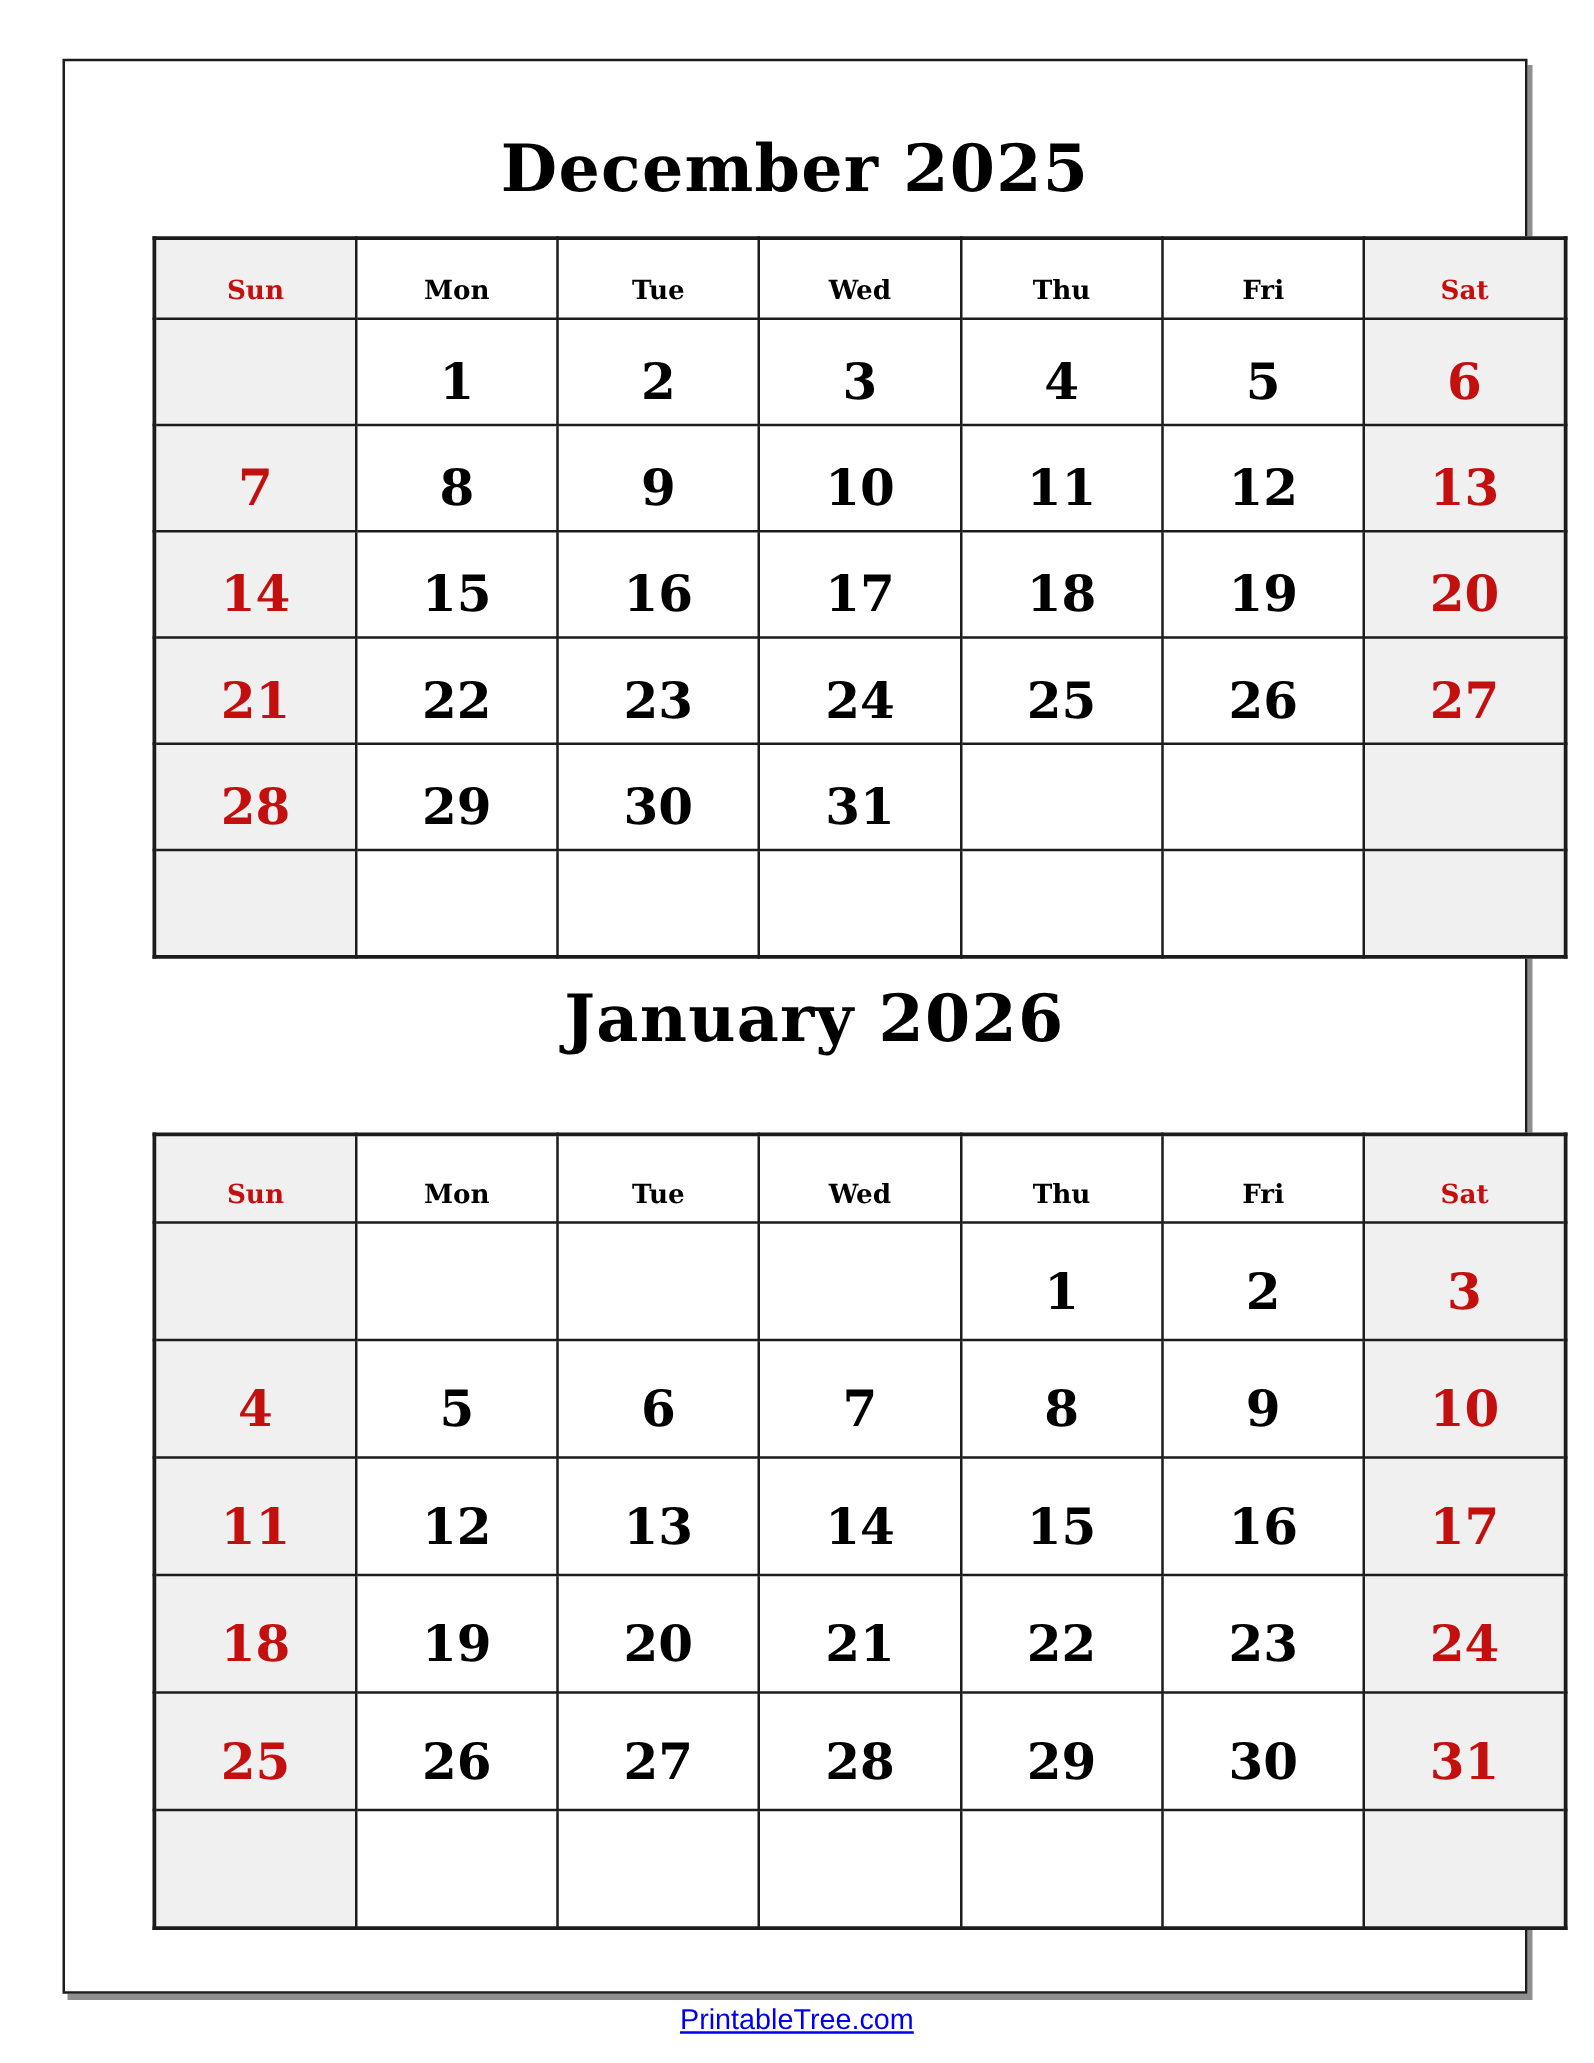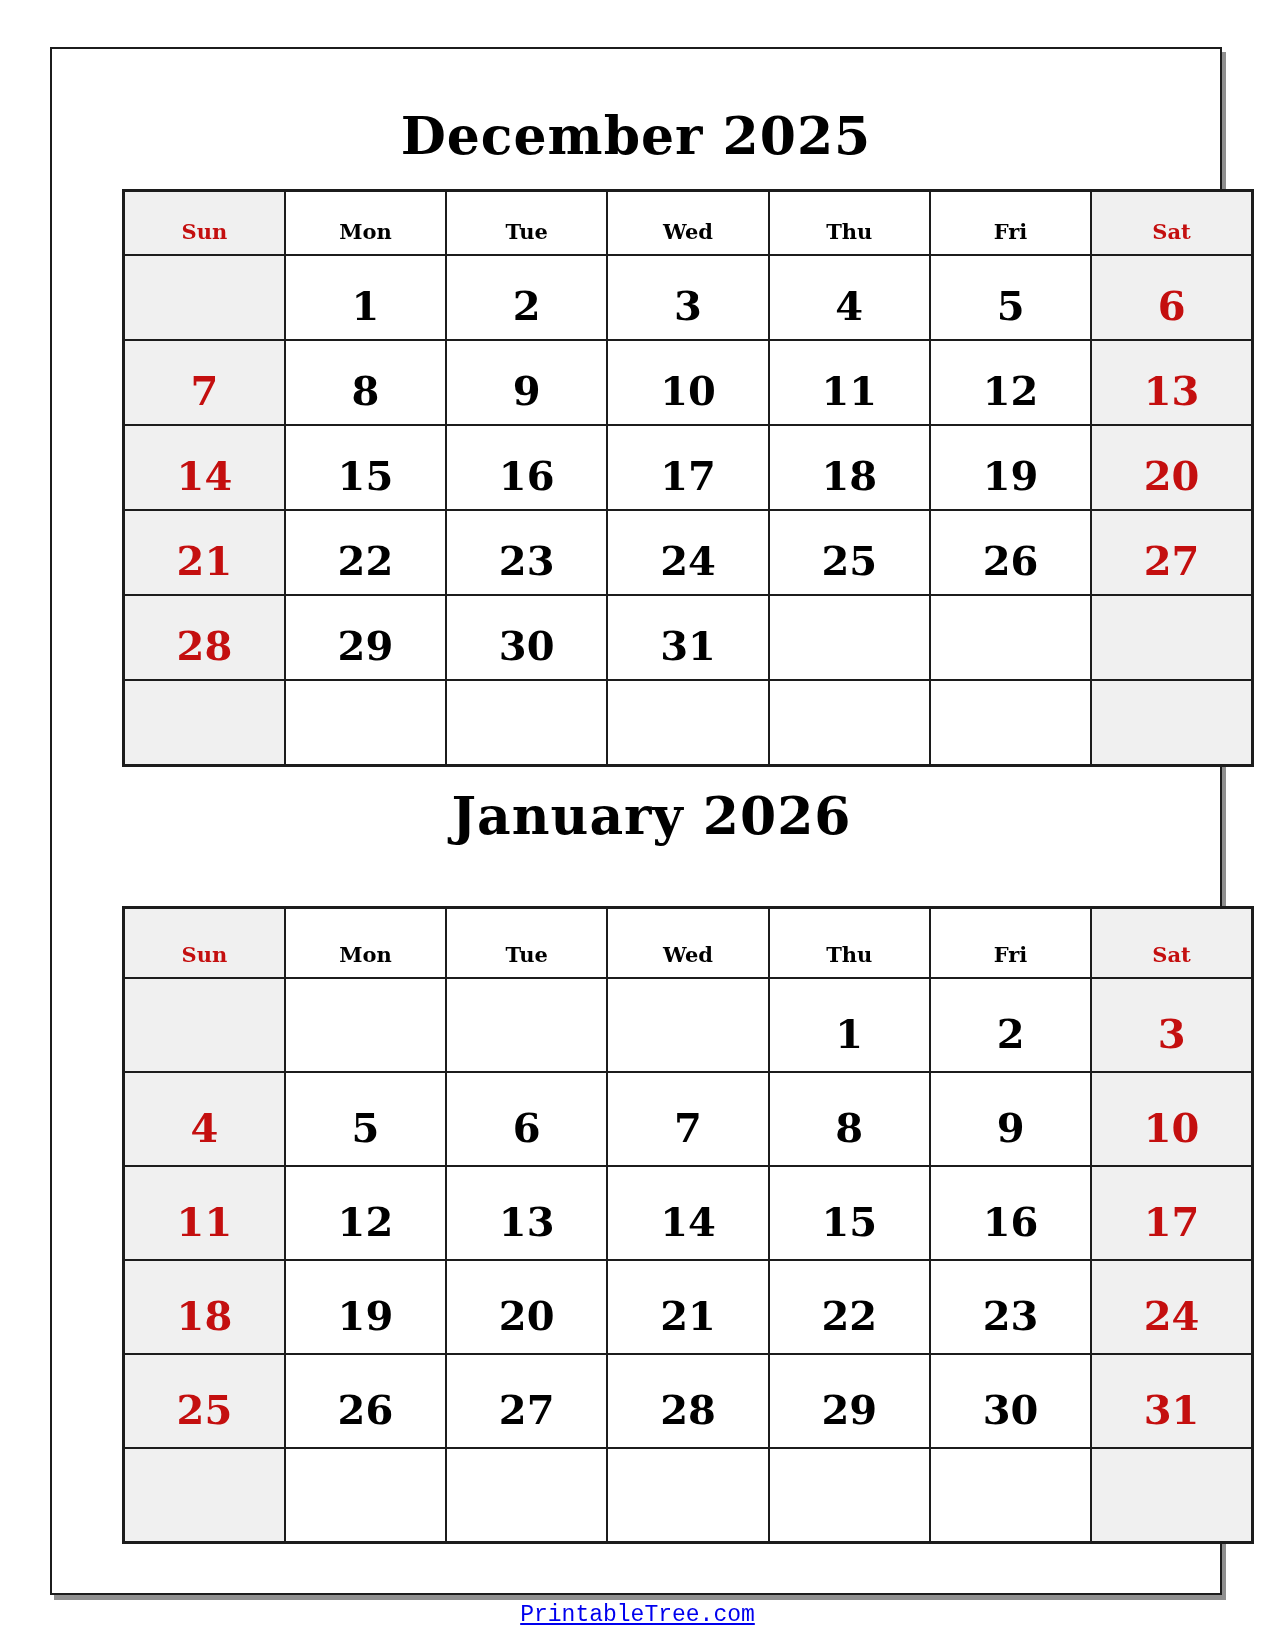--- a/index.html
+++ b/index.html
@@ -80,21 +80,21 @@
   table.calendar .weekend {
     background: var(--weekend-bg, #f0f0f0);
     color: var(--accent-red, #c40f0f);
   }
   .footer {
     position: absolute;
     top: 1602px;
     left: 0;
     width: 100%;
     text-align: center;
-    font-family: Liberation Mono, monospace;
+    font-family: Liberation Sans, sans-serif;
     font-size: 23px;
   }
   .footer a {
     color: var(--link-blue, #0000ee);
     text-decoration: underline;
     cursor: pointer;
   }
 </style>
 </head>
 <body>

